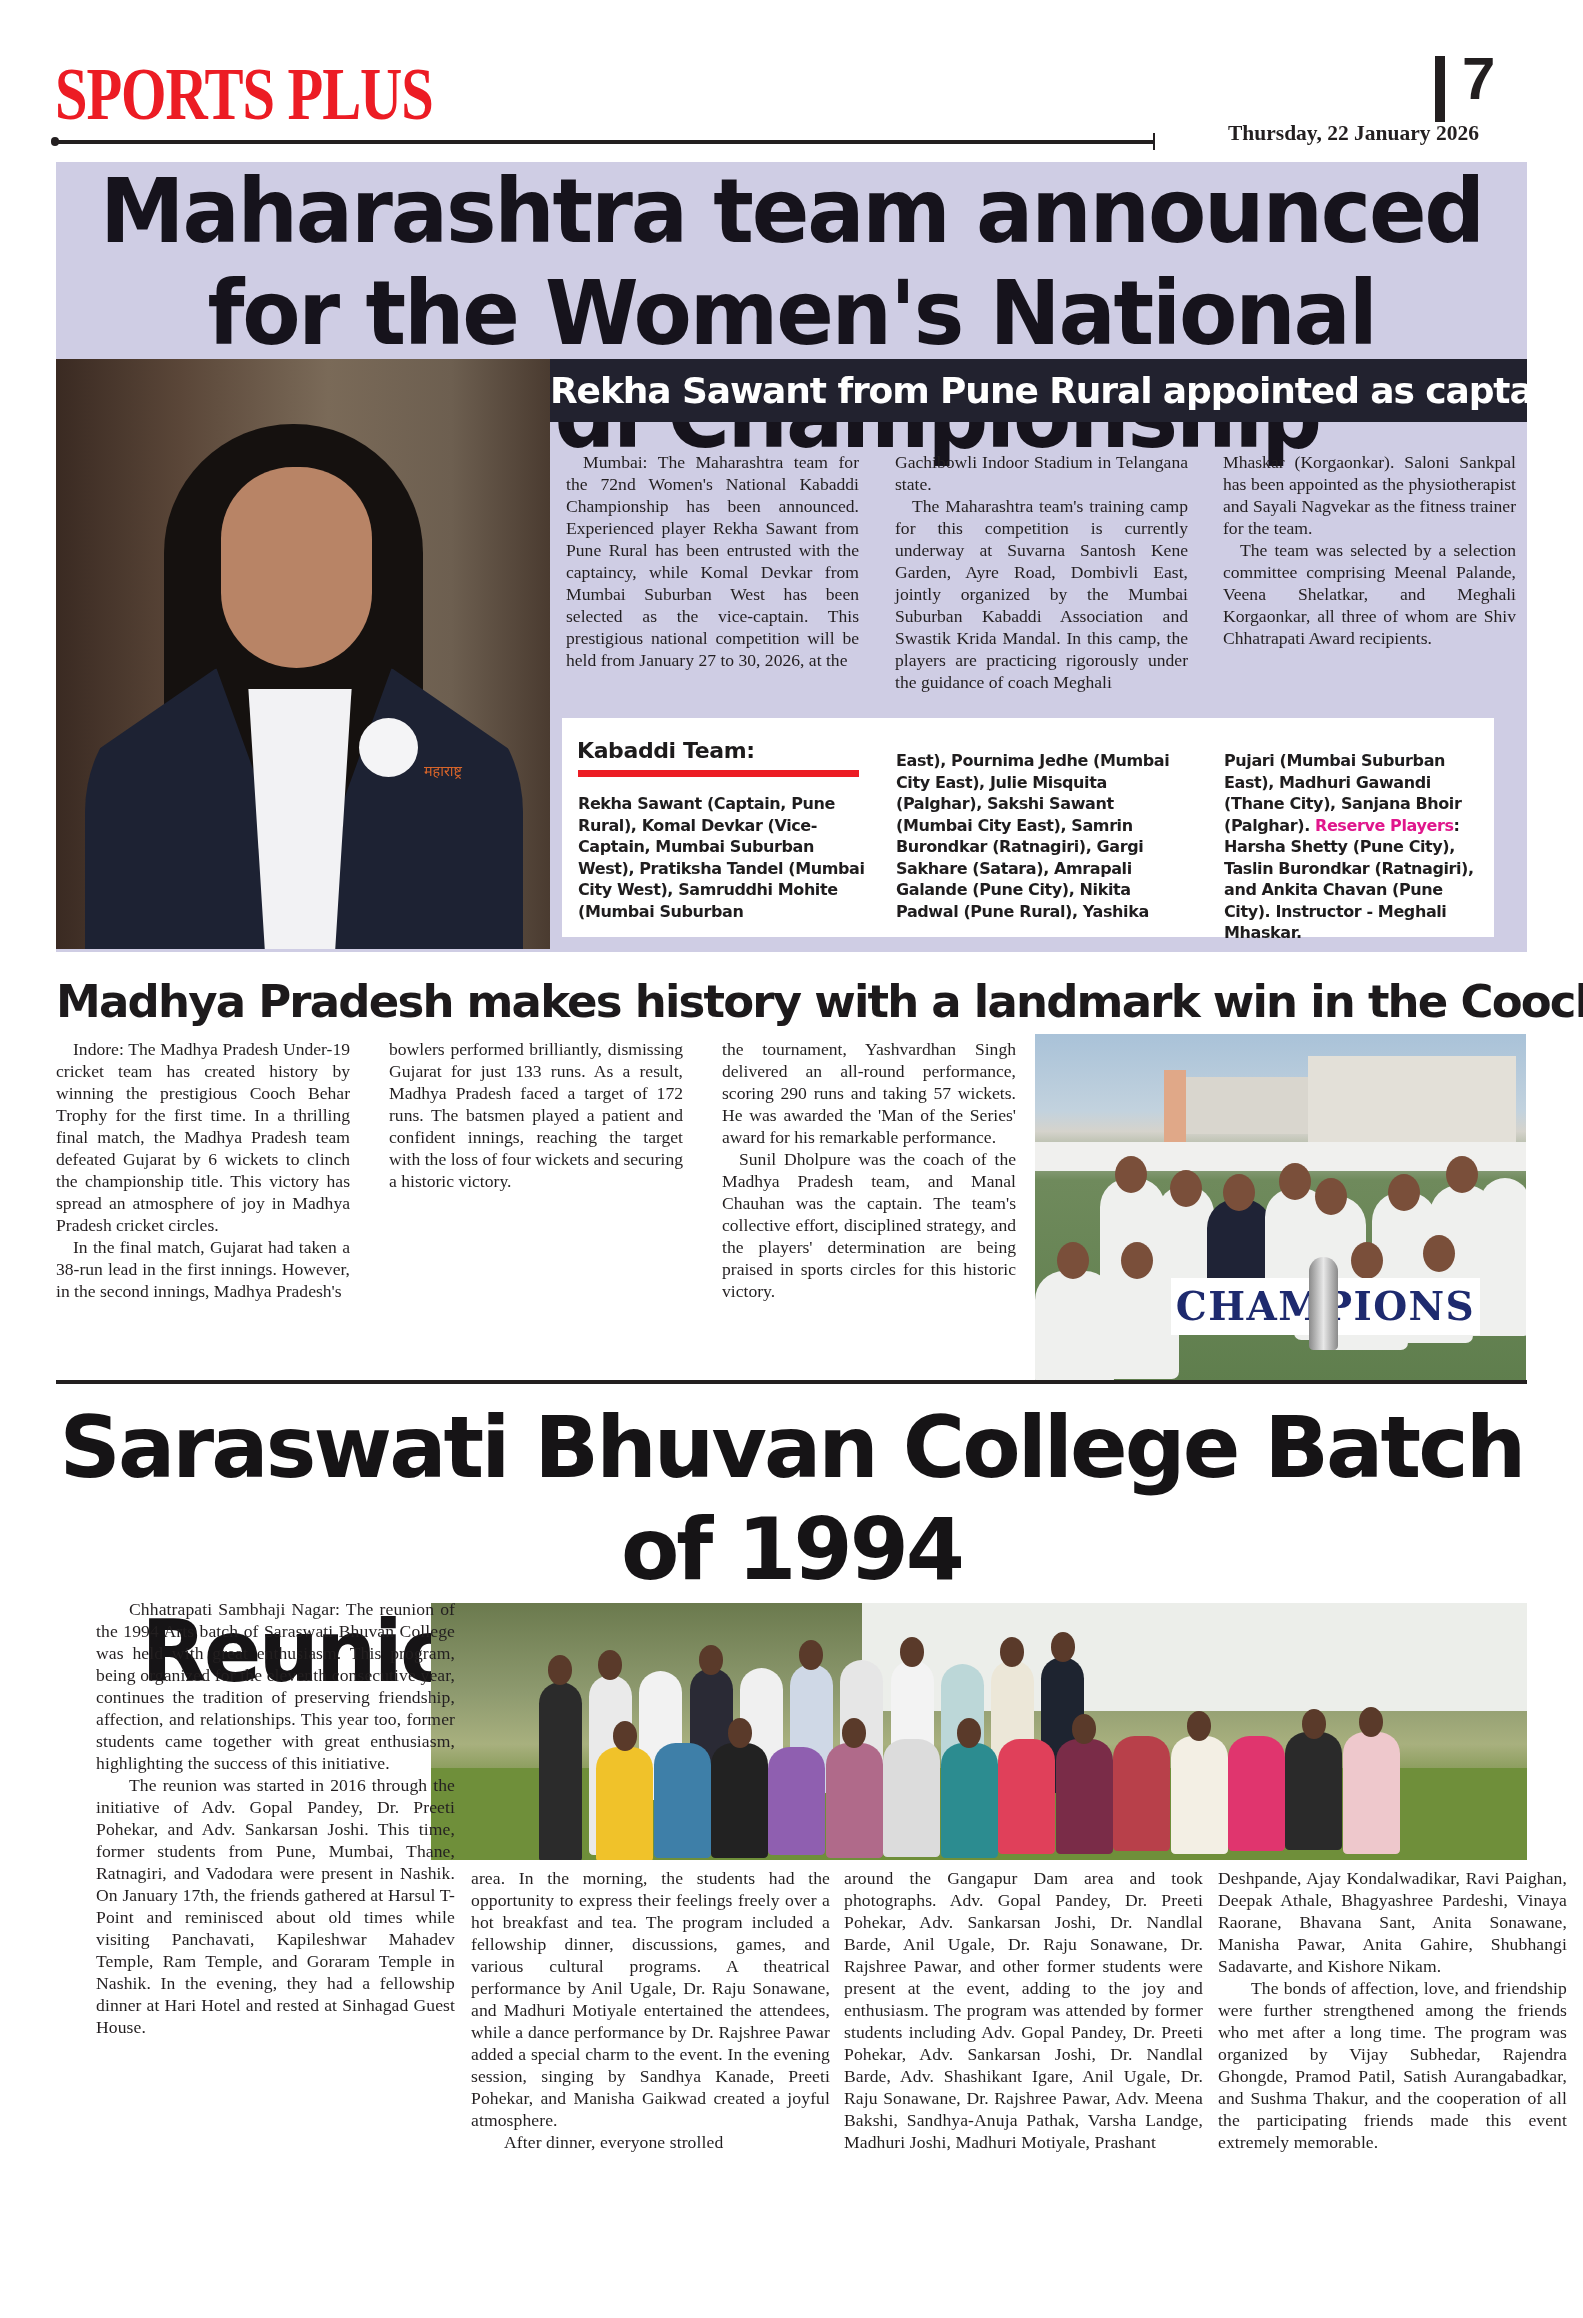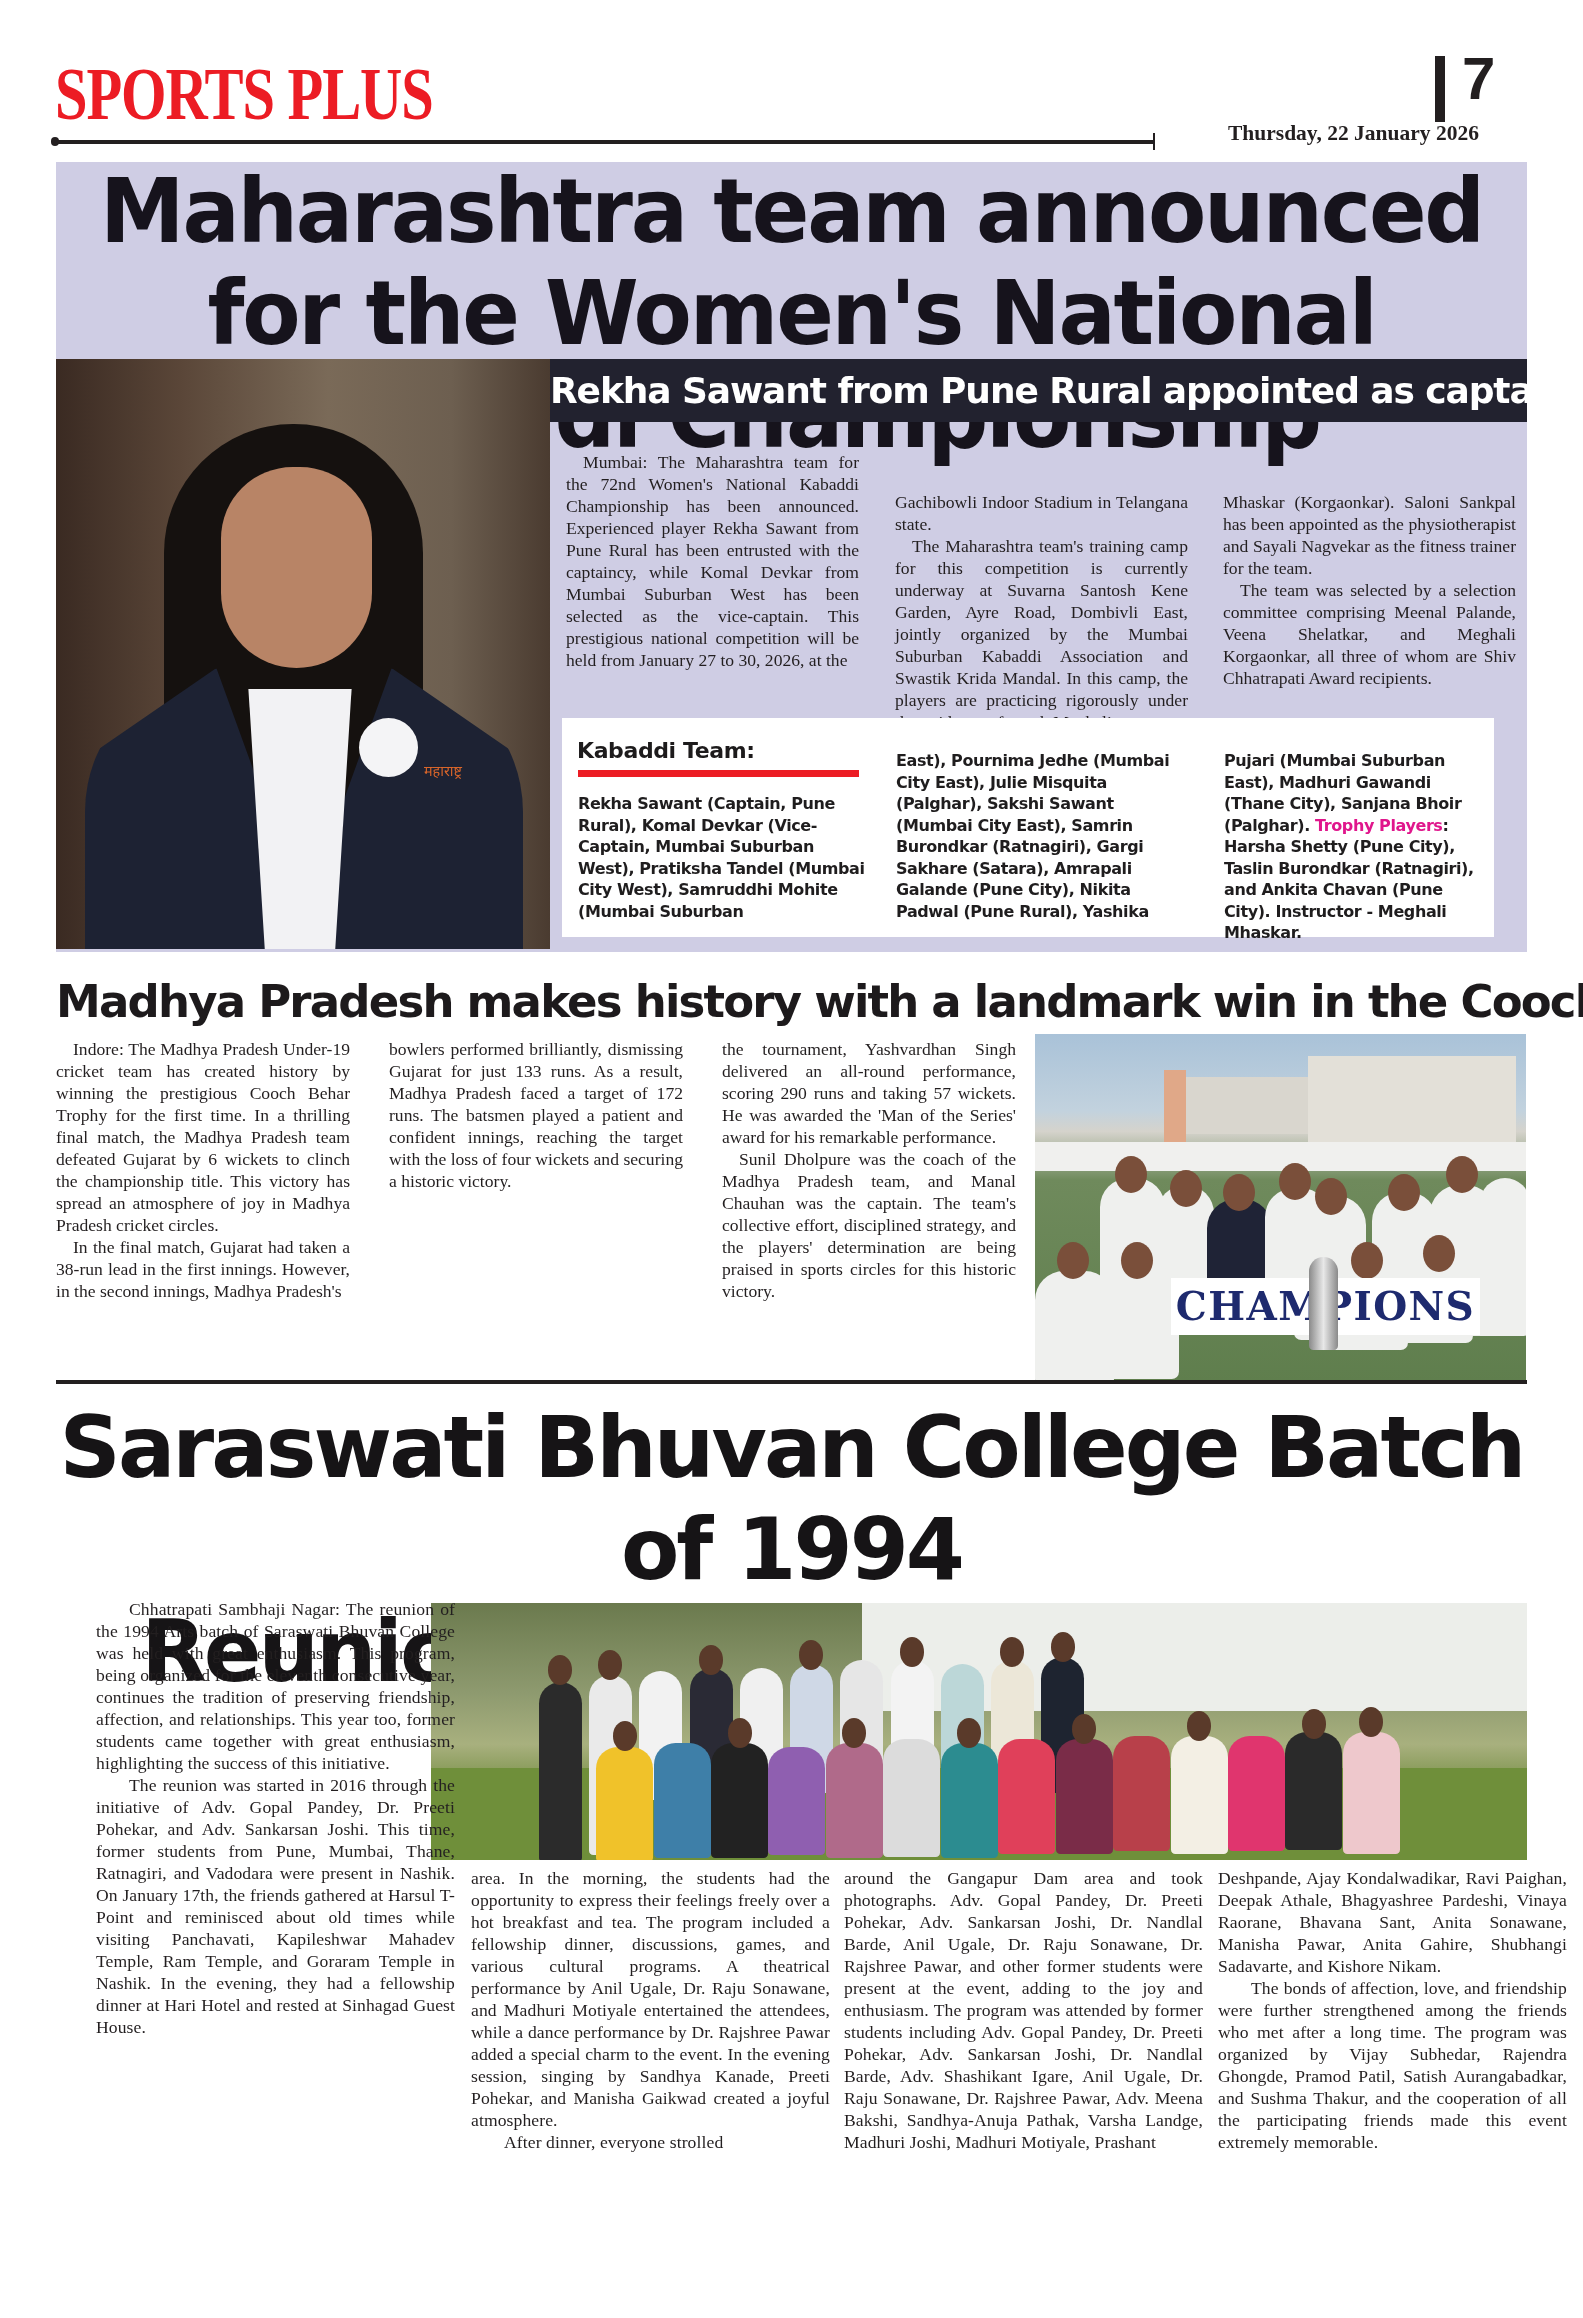--- a/index.html
+++ b/index.html
@@ -29,21 +29,21 @@
   .a1-photo .shirt { position: absolute; left: 158px; top: 330px; width: 172px; height: 273px; background: #f2f2f4; clip-path: polygon(20% 0, 80% 0, 70% 100%, 30% 100%); }
   .a1-photo .blazer { position: absolute; left: 29px; top: 309px; width: 438px; height: 302px; border-radius: 144px 144px 0 0; background: #1d2233;
     clip-path: polygon(0 30%, 30% 0, 45% 60%, 55% 60%, 70% 0, 100% 30%, 100% 100%, 0 100%); }
   .a1-photo .pin { position: absolute; left: 303px; top: 359px; width: 59px; height: 59px; border-radius: 50%; background: #f4f4f6; }
   .a1-photo .crest { position: absolute; left: 368px; top: 402px; width: 79px; height: 86px; font-size: 14.4px; color: #d8652a; text-align: left; font-family: "DejaVu Sans", sans-serif; }
   .a1-sub-bar { left: 550px; top: 359px; width: 977px; height: 63px; background: #22222f; }
   .a1-sub { left: 550px; top: 359px; width: 977px; height: 63px; line-height: 63px; text-align: center; color: #ffffff;
     font-family: "DejaVu Sans", sans-serif; font-weight: 700; font-size: 36px; letter-spacing: -1.1px; white-space: nowrap; }
   .a1-col { top: 451px; width: 293px; font-size: 17.6px; line-height: 22px; text-align: justify; color: #231f20; }
   .a1-col p { text-indent: 17px; }
-  .a1-col p.noindent { text-indent: 0; margin-top: 40px; }
+  .a1-col p.noindent { text-indent: 0; }
 
   .team-box { left: 562px; top: 718px; width: 932px; height: 219px; background: #ffffff; }
   .team-title { left: 577px; top: 738px; font-family: "DejaVu Sans", sans-serif; font-weight: 700; font-size: 22px; letter-spacing: -0.4px; color: #1d1b1c; }
   .team-rule { left: 578px; top: 770px; width: 281px; height: 6.5px; background: #ec1c24; }
   .team-col { font-family: "DejaVu Sans", sans-serif; font-weight: 700; font-size: 16px; line-height: 21.5px; color: #1f1d1e; letter-spacing: -0.4px; }
   .reserve { color: #e0168c; }
 
   
   .a2-headline { left: 56px; top: 962px; width: 1471px; text-align: center; font-family: "DejaVu Sans", sans-serif; font-weight: 700;
     font-size: 45px; line-height: 79px; color: #1d1a1c; letter-spacing: -1.8px; white-space: nowrap; }
@@ -109,21 +109,21 @@
     <p>The team was selected by a selection committee comprising Meenal Palande, Veena Shelatkar, and Meghali Korgaonkar, all three of whom are Shiv Chhatrapati Award recipients.</p>
   </div>
 
 <div class="abs team-box"></div>
 <div class="abs team-title">Kabaddi Team:</div>
 <div class="abs team-rule"></div>
 <div class="abs team-col" style="left:578px; top:793px; width:287px;">Rekha Sawant (Captain, Pune Rural), Komal Devkar (Vice-Captain, Mumbai Suburban West), Pratiksha Tandel (Mumbai City West), Samruddhi Mohite (Mumbai Suburban</div>
 <div class="abs team-col" style="left:896px; top:750px; width:287px;">East), Pournima Jedhe (Mumbai City East), Julie Misquita (Palghar), Sakshi Sawant (Mumbai City East), Samrin Burondkar (Ratnagiri), Gargi Sakhare (Satara), Amrapali Galande (Pune City), Nikita Padwal (Pune Rural), Yashika</div>
 <div class="abs team-col" style="left:1224px; top:750px; width:266px;">
   <span>Pujari (Mumbai Suburban East), Madhuri Gawandi (Thane City), Sanjana Bhoir (Palghar).</span>
-  <span class="reserve">Trophy Players</span><span>: Harsha Shetty (Pune City), Taslin Burondkar (Ratnagiri), and Ankita Chavan (Pune City). Instructor - Meghali Mhaskar.</span>
+  <span class="reserve">Reserve Players</span><span>: Harsha Shetty (Pune City), Taslin Burondkar (Ratnagiri), and Ankita Chavan (Pune City). Instructor - Meghali Mhaskar.</span>
 </div>
 
 <h1 class="abs a2-headline">Madhya Pradesh makes history with a landmark win in the Cooch Behar Trophy</h1>
 <div class="abs a2-col" style="left:56px;">
     <p>Indore: The Madhya Pradesh Under-19 cricket team has created history by winning the prestigious Cooch Behar Trophy for the first time. In a thrilling final match, the Madhya Pradesh team defeated Gujarat by 6 wickets to clinch the championship title. This victory has spread an atmosphere of joy in Madhya Pradesh cricket circles.</p>
     <p>In the final match, Gujarat had taken a 38-run lead in the first innings. However, in the second innings, Madhya Pradesh's</p>
   </div>
 <div class="abs a2-col" style="left:389px;">
     <p class="noindent">bowlers performed brilliantly, dismissing Gujarat for just 133 runs. As a result, Madhya Pradesh faced a target of 172 runs. The batsmen played a patient and confident innings, reaching the target with the loss of four wickets and securing a historic victory.</p>
   </div>

